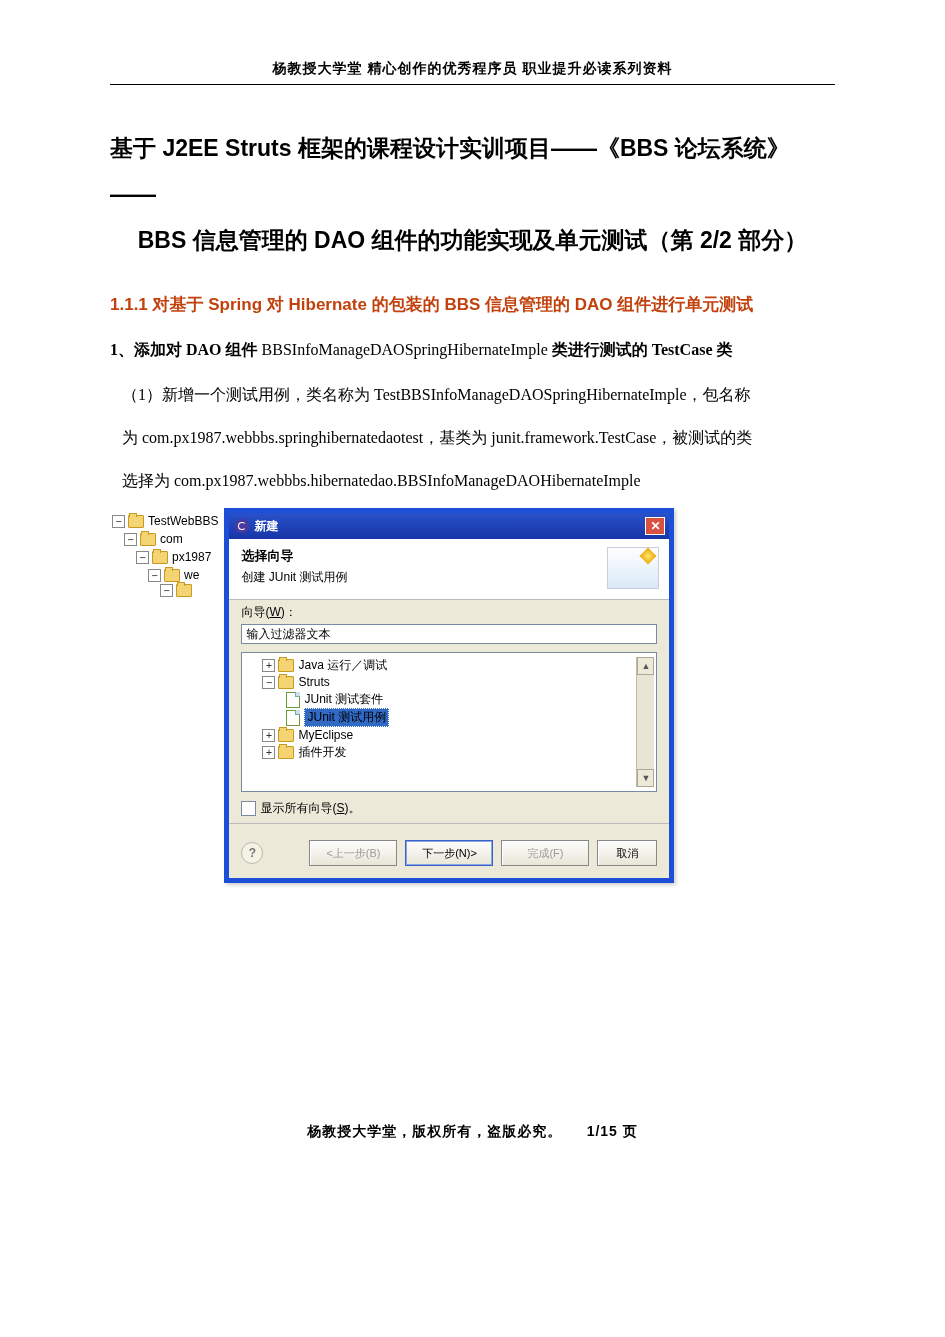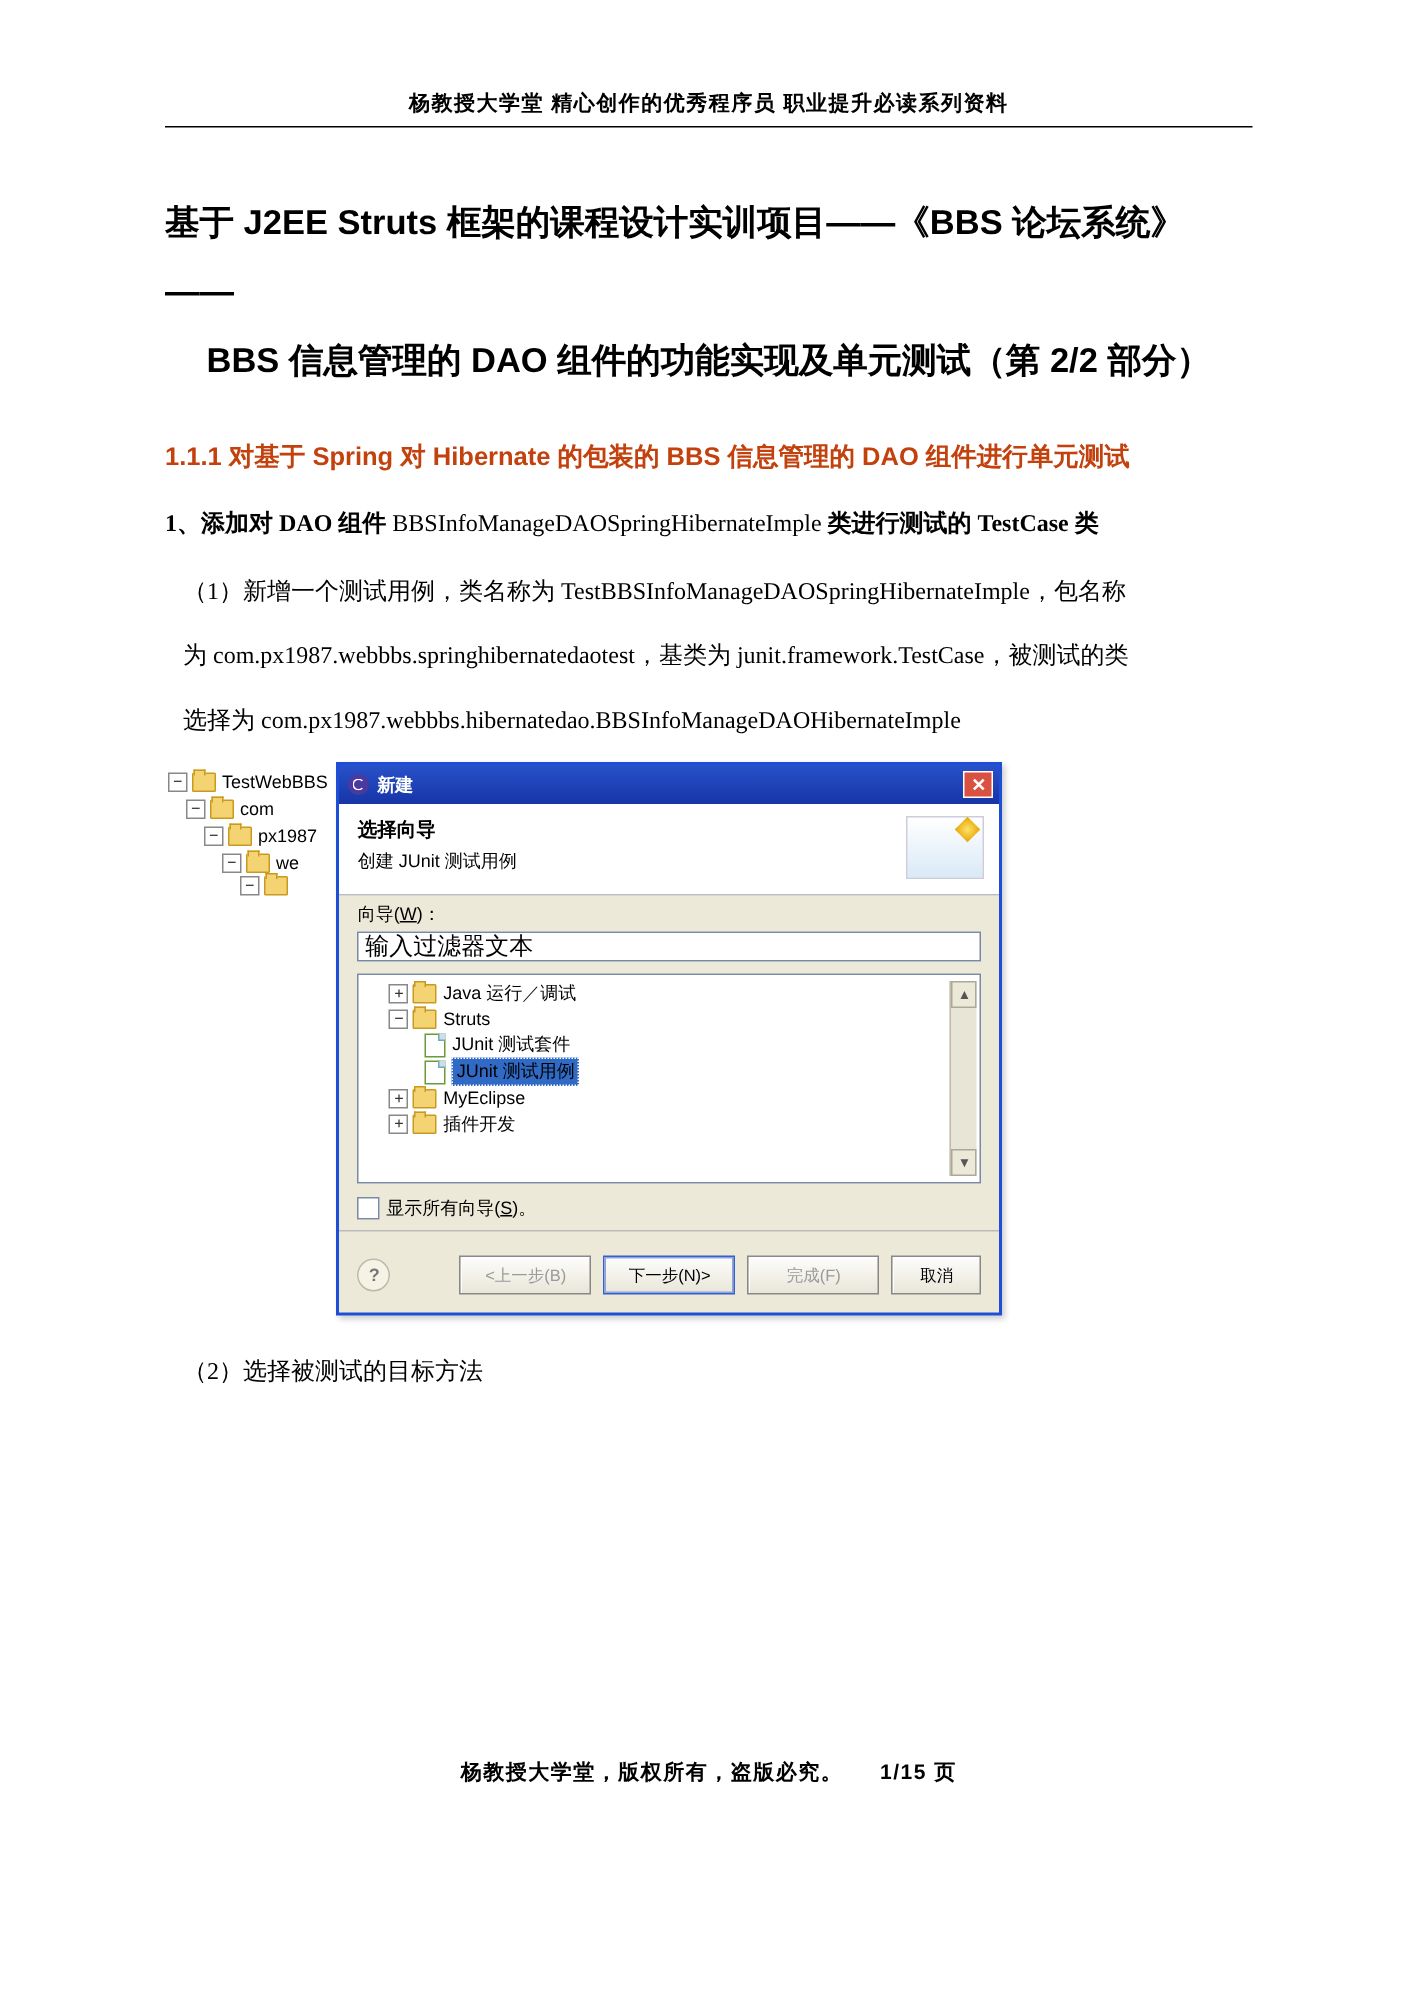--- a/index.html
+++ b/index.html
@@ -84,21 +84,21 @@
     margin-right:4px; position:relative;
   }
   .folder-ico.open::before{
     content:""; position:absolute; top:-3px; left:0; width:6px; height:3px;
     background:#f4d472; border:1px solid #c99a1f; border-bottom:none;
   }
 
   
   .dialog {
     width: 440px;
-    border: 2px solid #1d4ed8;
+    border: 5px solid #1d4ed8;
     background: #ece9d8;
     font-family: "Tahoma","SimSun",sans-serif;
     font-size: 12px;
     box-shadow: 2px 2px 4px rgba(0,0,0,0.2);
   }
   .dlg-title {
     background: linear-gradient(#2951c9,#1635a7);
     color:#fff; font-weight:bold;
     display:flex; align-items:center; justify-content:space-between;
     padding:3px 4px 3px 6px; height:20px;
@@ -126,21 +126,21 @@
   }
   .banner-ico::after{
     content:""; position:absolute; right:4px; top:2px; width:12px;height:12px;
     background:radial-gradient(circle,#ffe26a,#e6a400); transform:rotate(45deg);
   }
   .dlg-body { padding:4px 12px 6px 12px; }
   .field-label { margin-bottom:3px; }
   .field-label u { text-decoration:underline; }
   .text-input {
     width:100%; height:20px; border:1px solid #7a8aa5;
-    background:#fff; font-size:16px; padding:2px 4px; box-sizing:border-box;
+    background:#fff; font-size:12px; padding:2px 4px; box-sizing:border-box;
     font-family:Liberation Sans, sans-serif;
   }
   .wizard-list {
     margin-top:8px; height:130px; background:#fff;
     border:1px solid #7a8aa5; padding:4px 2px; overflow:hidden;
     display:flex;
   }
   .wiz-tree { flex:1; line-height:17px; }
   .wiz-row { display:flex; align-items:center; white-space:nowrap; }
   .wiz-indent1 { padding-left:18px; }
@@ -311,20 +311,19 @@
         <div class="btn-row">
           <div class="win-btn disabled">&lt;上一步(B)</div>
           <div class="win-btn default">下一步(N)&gt;</div>
           <div class="win-btn disabled">完成(F)</div>
           <div class="win-btn cancel">取消</div>
         </div>
       </div>
     </div>
   </div>
 
-  <p class="body-text">（2）选择被测试的目标方法</p>
 
   <div class="footer-note">
     <span>杨教授大学堂，版权所有，盗版必究。</span>
     &nbsp;&nbsp;&nbsp;
     <span>1/15 页</span>
   </div>
 </div>
 
 </body></html>

